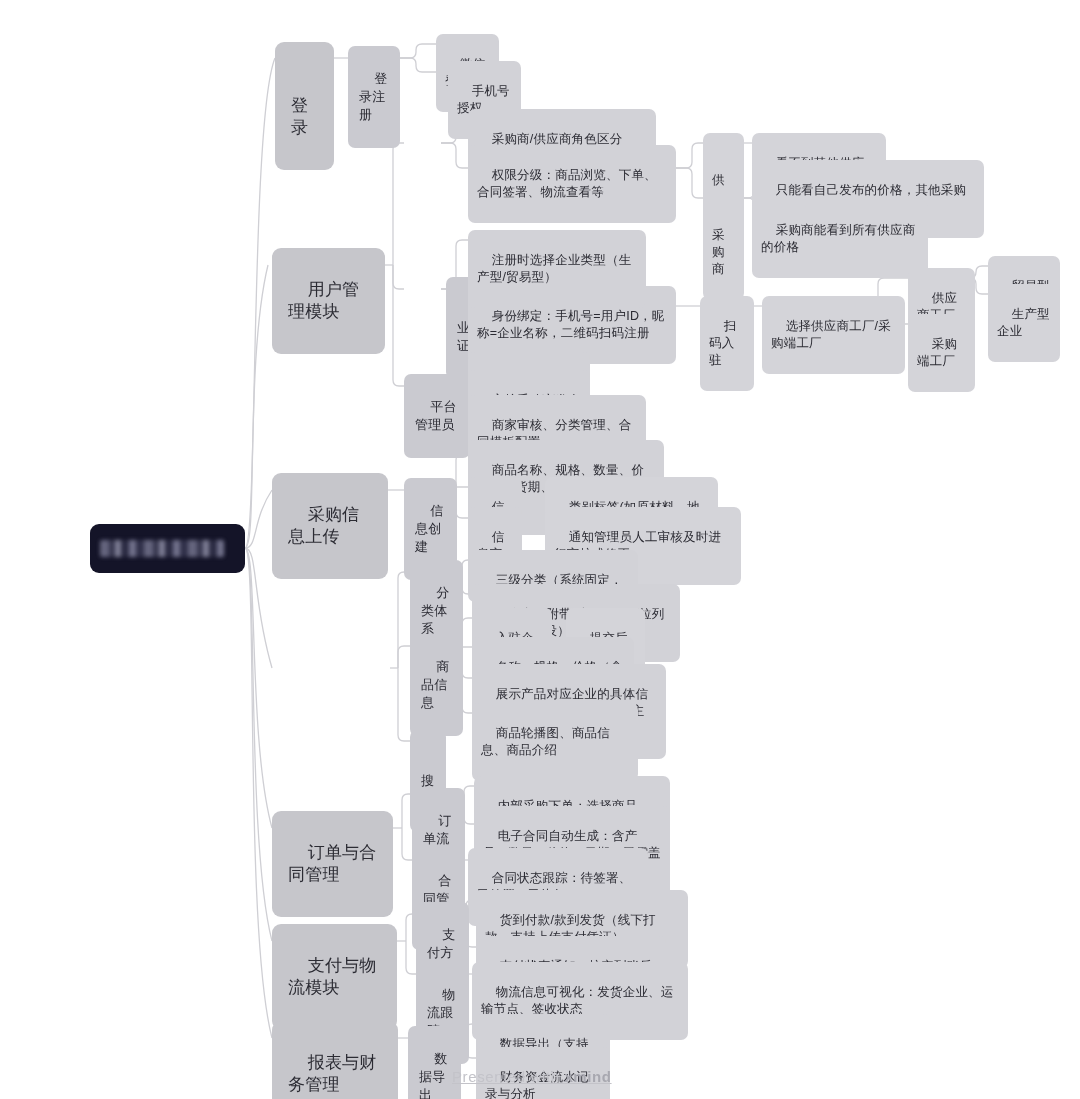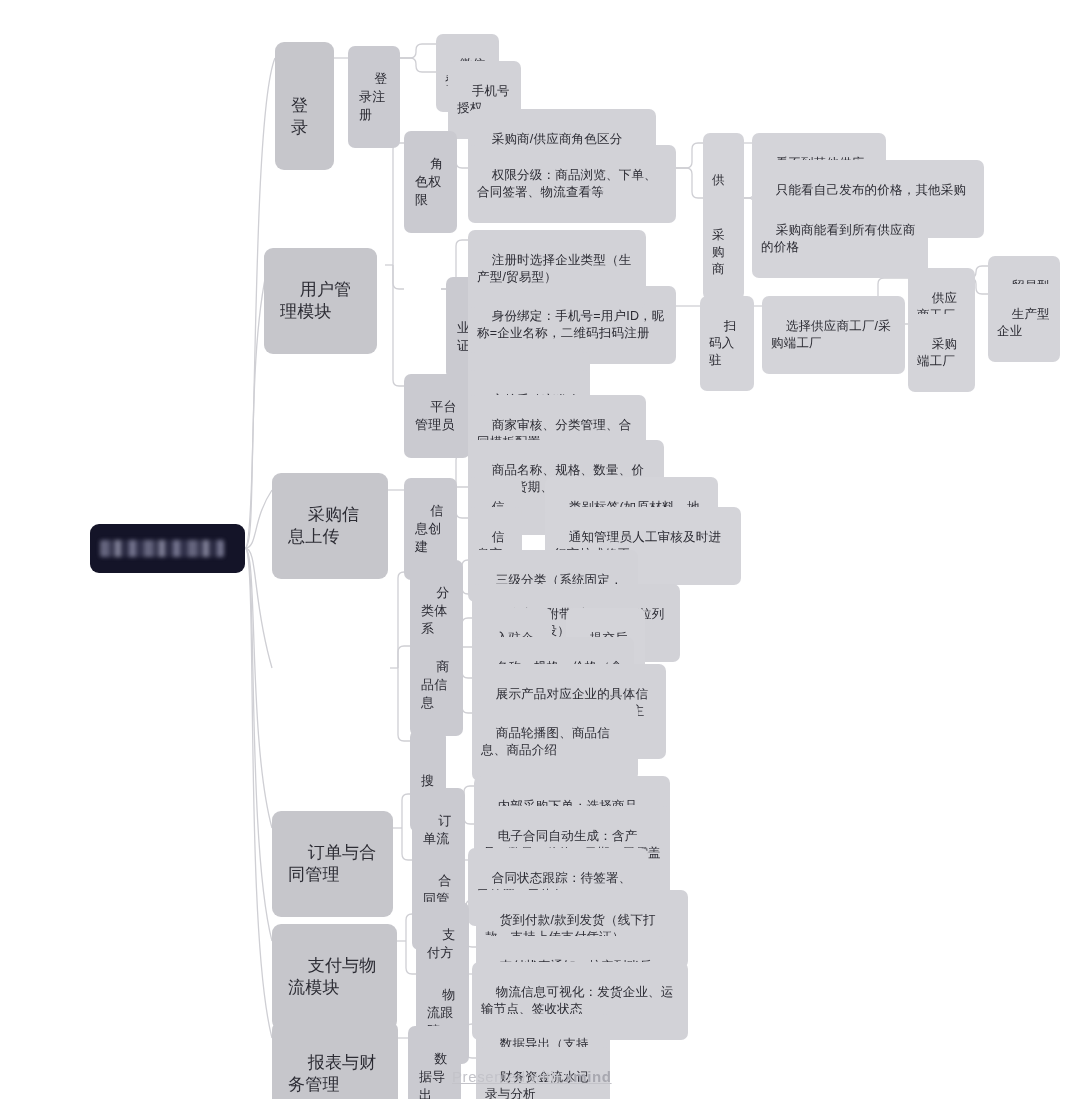--- a/index.html
+++ b/index.html
@@ -197,27 +197,24 @@
   <div class="node lvl2" style="left:348px; top:46px; width:52px;">
     <span>登录注册</span>
   </div>
   <div class="node lvl3" style="left:436px; top:34px; width:63px;">
     <span>微信登录</span>
   </div>
   <div class="node lvl3" style="left:436px; top:61px; width:73px;margin-left:12px;">
     <span>手机号授权</span>
   </div>
 
-  <div class="node lvl1" style="left:264px; top:248px; width:113px;">
+  <div class="node lvl1" style="left:272px; top:248px; width:113px;">
     <span>用户管理模块</span>
   </div>
 
-  <div class="node lvl2" style="left:404px; top:131px; width:53px;">
-    <span>角色权限</span>
-  </div>
   <div class="node lvl3" style="left:468px; top:109px; width:188px;">
     <span>采购商/供应商角色区分（生产型/贸易型）</span>
   </div>
   <div class="node lvl3" style="left:468px; top:145px; width:208px;">
     <span>权限分级：商品浏览、下单、合同签署、物流查看等</span>
   </div>
 
   <div class="node lvl4" style="left:703px; top:133px; width:41px;">
     <span>供应商</span>
   </div>

